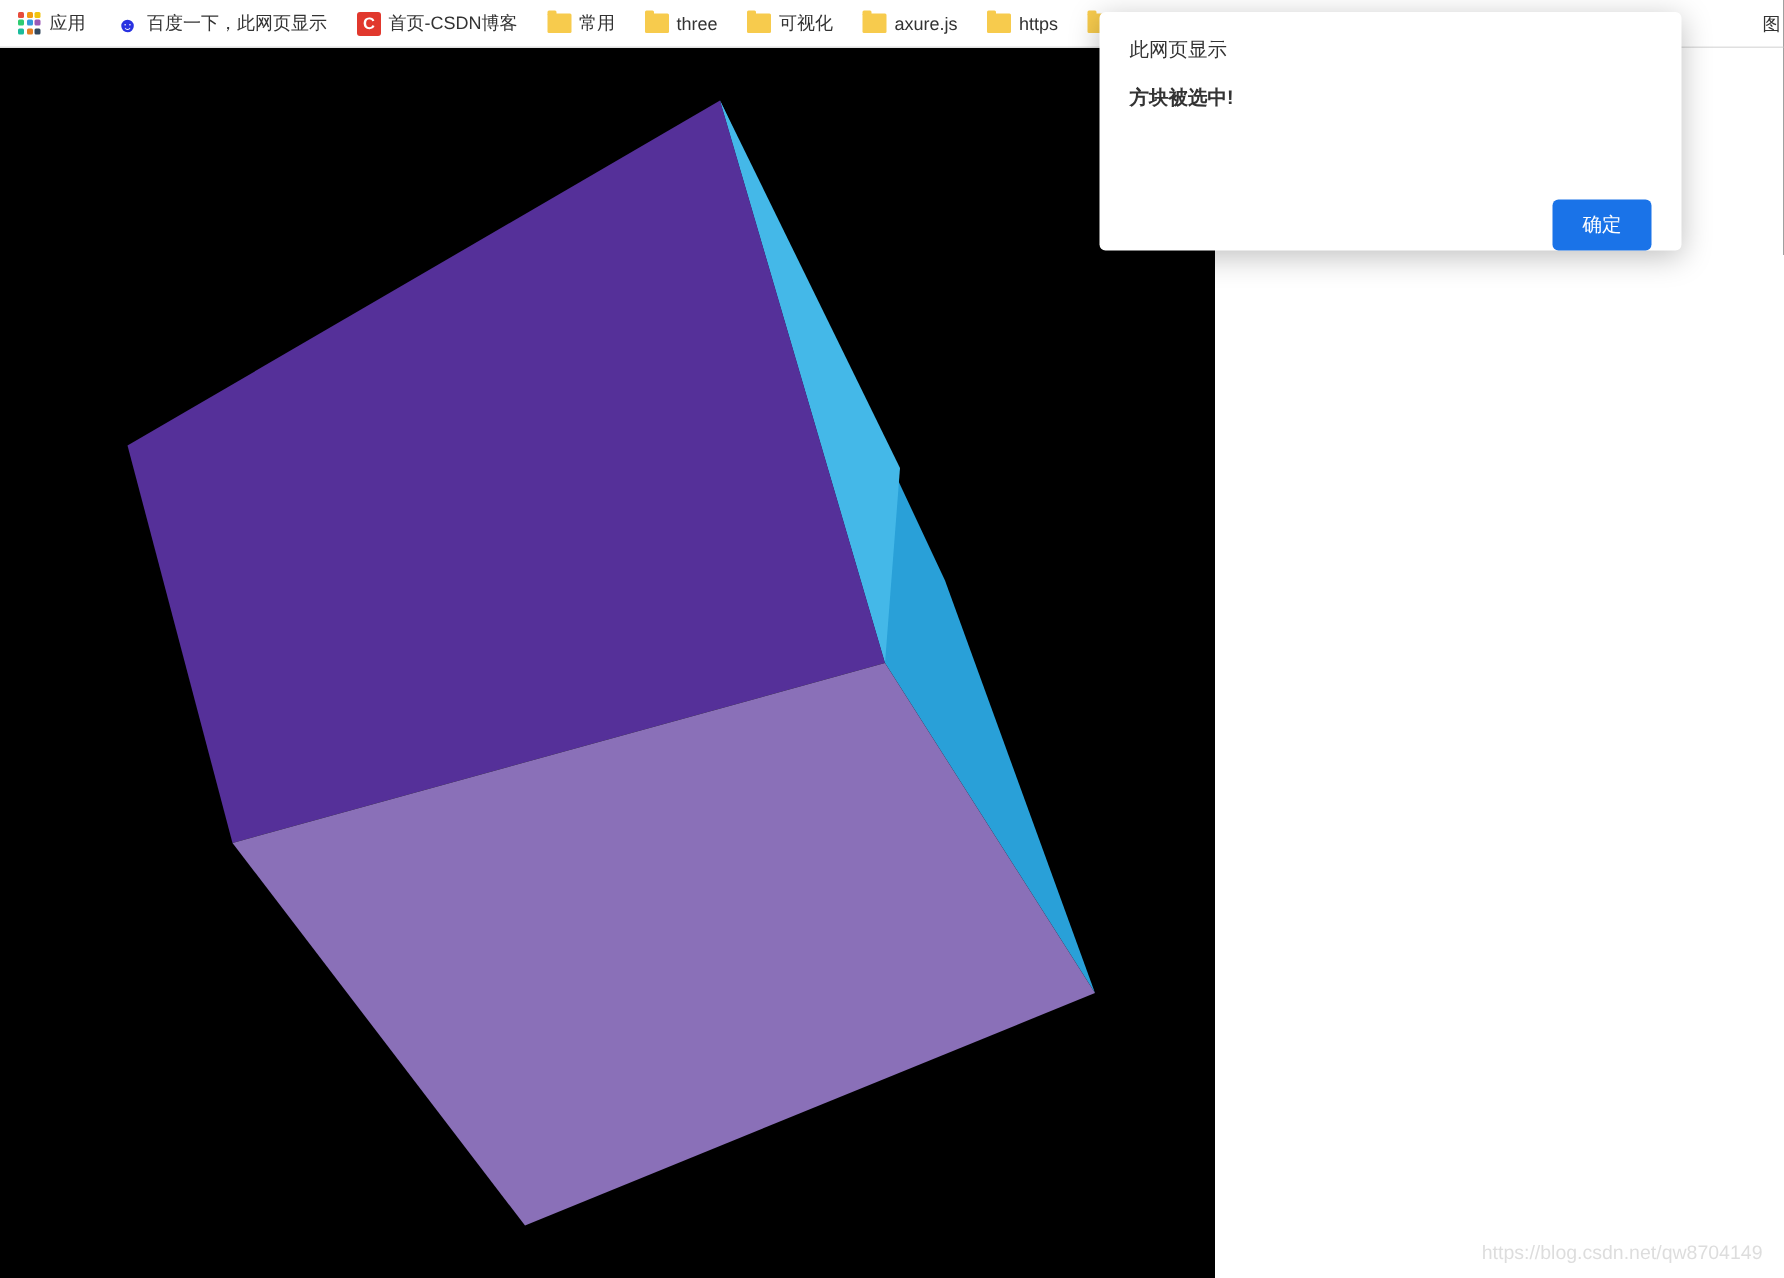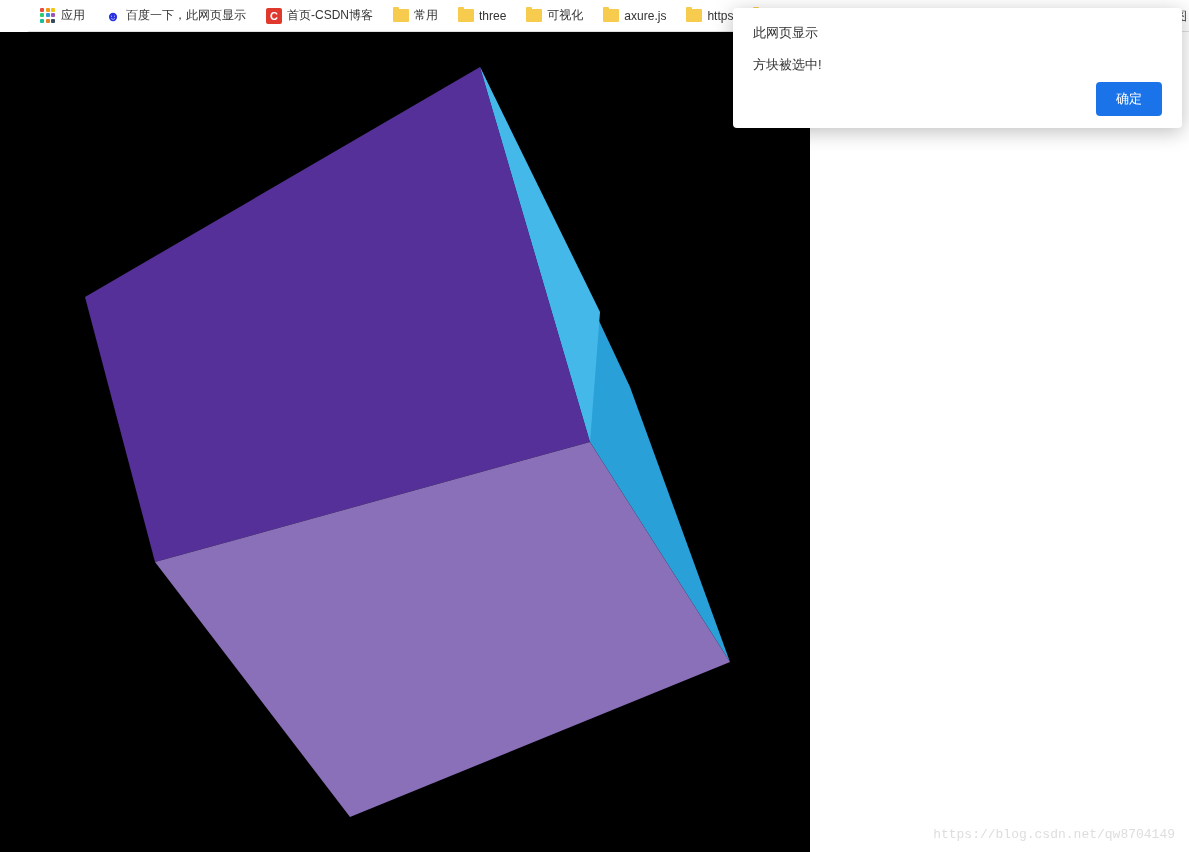--- a/index.html
+++ b/index.html
@@ -18,21 +18,20 @@
     .bookmark-bar {
       height: 32px;
       display: flex;
       align-items: center;
       padding: 0 4px;
       background: #fff;
       border-bottom: 1px solid #e0e0e0;
       gap: 4px;
       font-size: 12px;
       color: #333;
-      margin-left: 28px;
     }
     .bookmark-item {
       display: flex;
       align-items: center;
       gap: 5px;
       padding: 4px 8px;
       border-radius: 3px;
       cursor: pointer;
       white-space: nowrap;
     }
@@ -110,58 +109,59 @@
     }
     .white-area {
       flex: 1;
       background: #fff;
       position: relative;
     }
     .alert-dialog {
       position: absolute;
       top: 8px;
       left: 733px;
-      width: 449px;
+      width: 388px;
       background: #fff;
       border-radius: 4px;
       box-shadow: 0 4px 20px rgba(0,0,0,0.25);
-      padding: 16px 20px 12px 20px;
+      padding: 16px 20px 0 20px;
       z-index: 100;
     }
     .alert-title {
       font-size: 13px;
       color: #333;
       margin-bottom: 14px;
     }
     .alert-message {
       font-size: 13px;
       color: #333;
-      margin-bottom: 8px;
+      margin-bottom: 40px;
+      font-weight: bold;
     }
     .alert-buttons {
       display: flex;
       justify-content: flex-end;
     }
     .alert-ok-btn {
       background: #1a73e8;
       color: #fff;
       border: none;
       padding: 8px 20px;
       font-size: 13px;
       border-radius: 4px;
       cursor: pointer;
+      margin-top: 19px;
     }
     .watermark {
       position: absolute;
       bottom: 10px;
       right: 14px;
       font-size: 13px;
       color: rgba(120,120,120,0.25);
       pointer-events: none;
-      font-family: Liberation Mono, monospace;
     }
     .truncated-bookmark {
       position: absolute;
       right: 2px;
       top: 8px;
       font-size: 12px;
       color: #333;
     }
   </style>
 </head>

